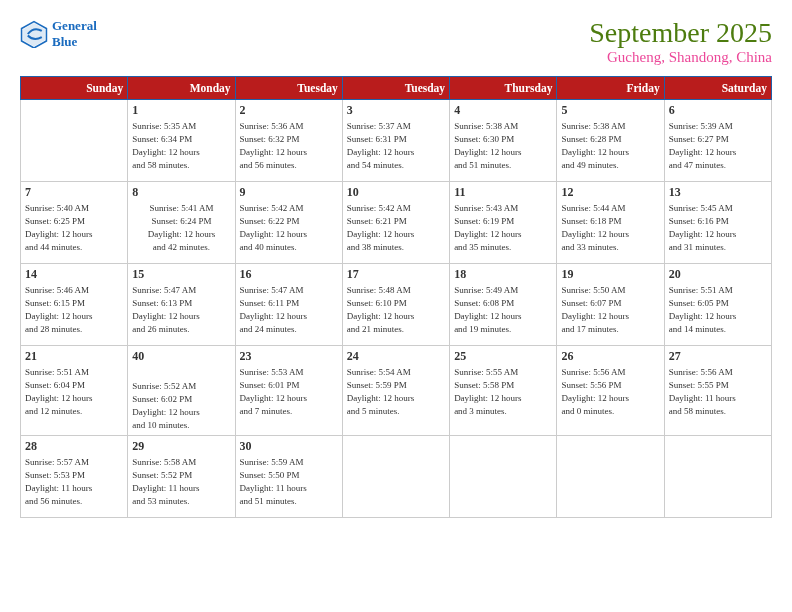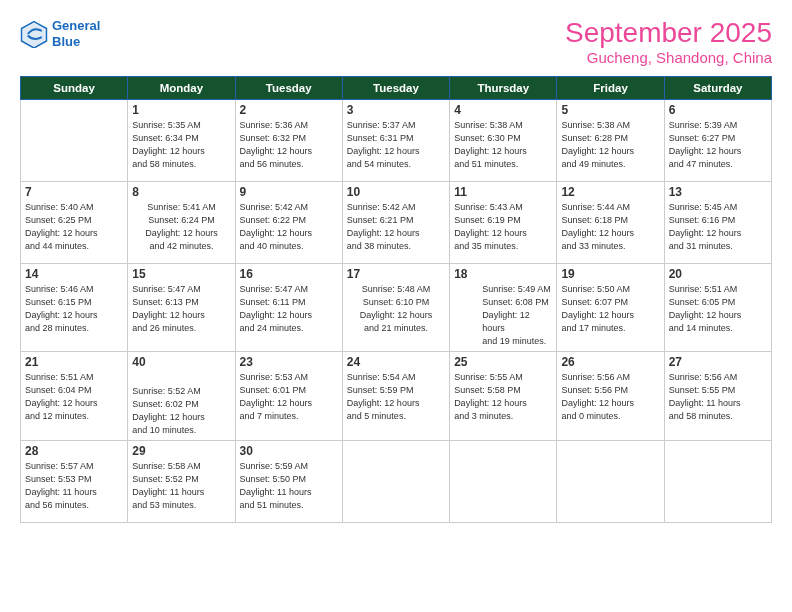--- a/index.html
+++ b/index.html
@@ -9,20 +9,21 @@
       font-family: Arial, Helvetica, sans-serif;
       background: #fff;
       overflow: hidden;
     }
     .page {
       width: 792px;
       height: 528px;
       padding: 18px 20px 12px 20px;
       display: flex;
       flex-direction: column;
+      font-family: Liberation Serif, serif;
     }
     .header {
       display: flex;
       justify-content: space-between;
       align-items: flex-start;
       margin-bottom: 10px;
     }
     .logo {
       display: flex;
       align-items: center;
@@ -40,42 +41,42 @@
     .logo-icon {
       width: 28px;
       height: 28px;
     }
     .title-block {
       text-align: right;
     }
     .title-block h1 {
       font-size: 28px;
       font-weight: normal;
-      color: #ec4899;
+      color: #4d7c0f;
       line-height: 1.1;
     }
     .title-block h2 {
       font-size: 15px;
       font-weight: normal;
       color: #ec4899;
     }
     .calendar {
       flex: 1;
       border: 1px solid #ccc;
       border-collapse: collapse;
       width: 100%;
       table-layout: fixed;
     }
     .calendar th {
-      background: #14532d;
+      background: #b91c1c;
       color: #fff;
       font-size: 11.5px;
       font-weight: bold;
       padding: 5px 4px;
-      text-align: center;
+      text-align: right;
       border: 1px solid #2060aa;
     }
     .calendar td {
       vertical-align: top;
       border: 1px solid #ccc;
       padding: 3px 4px;
       font-size: 9px;
       color: #333;
       height: 82px;
     }
@@ -250,28 +251,28 @@
           </td>
           <td>
             <span class="day-num">16</span>
             <div class="day-info" style="white-space: pre-line;">Sunrise: 5:47 AM
 Sunset: 6:11 PM
 Daylight: 12 hours
 and 24 minutes.</div>
           </td>
           <td>
             <span class="day-num">17</span>
-            <div class="day-info" style="white-space: pre-line; text-align: center;">Sunrise: 5:48 AM
+            <div class="day-info" style="white-space: pre-line;">Sunrise: 5:48 AM
 Sunset: 6:10 PM
 Daylight: 12 hours
 and 21 minutes.</div>
           </td>
           <td>
             <span class="day-num">18</span>
-            <div class="day-info" style="white-space: pre-line; margin-left: 28px;">Sunrise: 5:49 AM
+            <div class="day-info" style="white-space: pre-line;">Sunrise: 5:49 AM
 Sunset: 6:08 PM
 Daylight: 12 hours
 and 19 minutes.</div>
           </td>
           <td>
             <span class="day-num">19</span>
             <div class="day-info" style="white-space: pre-line;">Sunrise: 5:50 AM
 Sunset: 6:07 PM
 Daylight: 12 hours
 and 17 minutes.</div>

